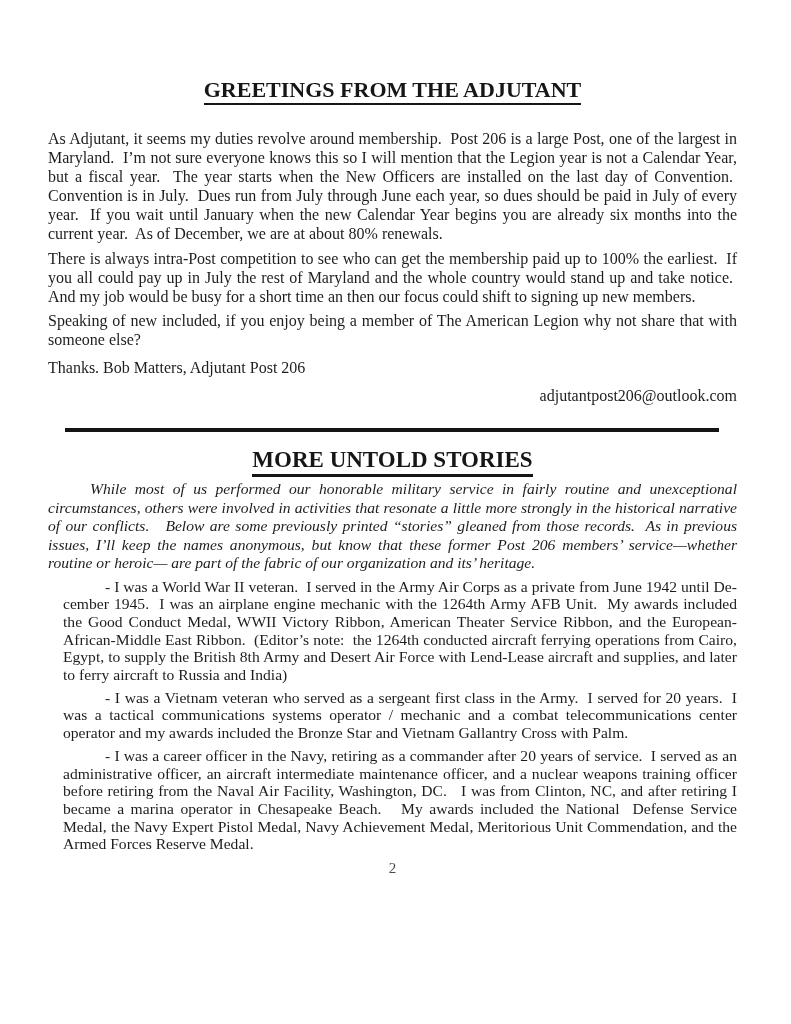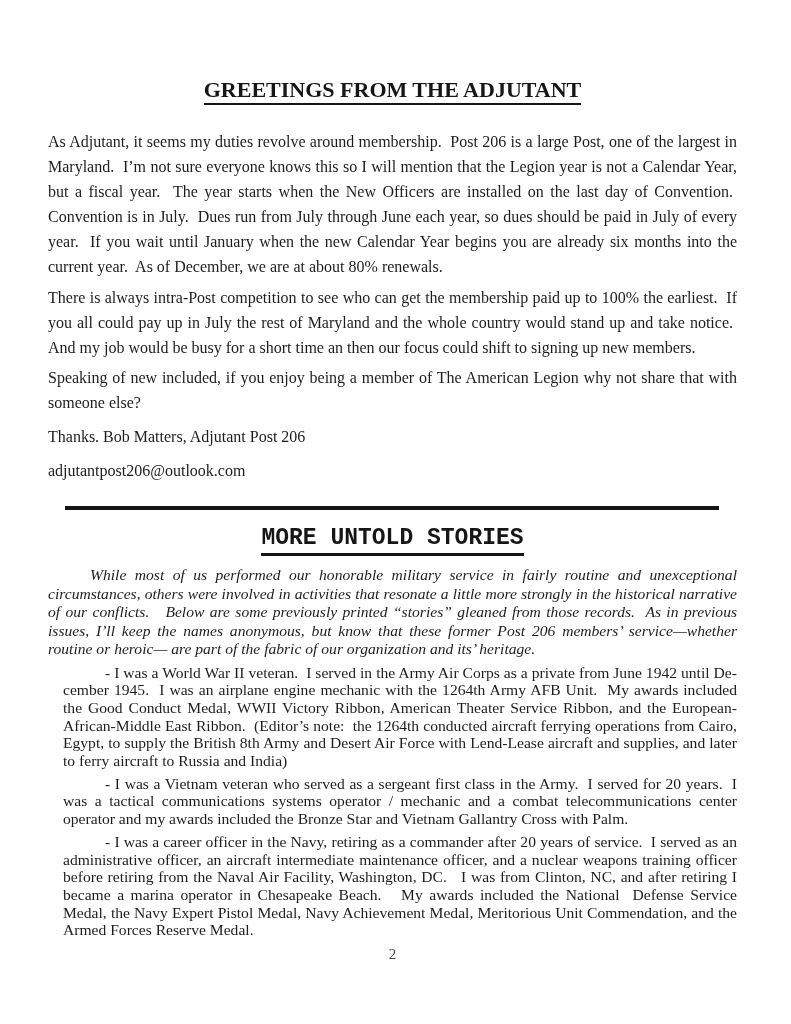--- a/index.html
+++ b/index.html
@@ -22,57 +22,56 @@
     font-weight: bold;
     color: #161616;
   }
   h1.sec-title .u {
     border-bottom: 2.5px solid #161616;
     padding-bottom: 1px;
   }
   p.body {
     margin: 0 0 5.5px 0;
     font-size: 16px;
-    line-height: 25px;
+    line-height: 19px;
     text-align: justify;
   }
   p.sig {
     margin: 9px 0 9px 0;
     text-align: left;
   }
   p.email {
     margin: 0;
-    text-align: left;
+    text-align: right;
   }
   .rule {
     height: 4px;
     background: #141414;
     margin: 23px 18px 13px 17px;
   }
   h2.sec-title2 {
     margin: 16px 0 1px 0;
     text-align: center;
     font-size: 23px;
     line-height: 24px;
     font-weight: bold;
     color: #161616;
-    font-family: Liberation Mono, monospace;
   }
   h2.sec-title2 .u2 {
     border-bottom: 3px solid #161616;
     padding-bottom: 1.5px;
   }
   .byline {
     text-align: center;
     font-size: 15.5px;
     line-height: 17px;
     margin: 0 0 9px 0;
   }
   p.intro {
-    margin: 16px 0 5px 0;
+    margin: 8px 0 5px 0;
     font-size: 15.6px;
     line-height: 18.5px;
     font-style: italic;
     text-align: justify;
     text-indent: 42px;
   }
   p.story {
     margin: 0 0 5px 15px;
     font-size: 15.6px;
     line-height: 17.7px;

